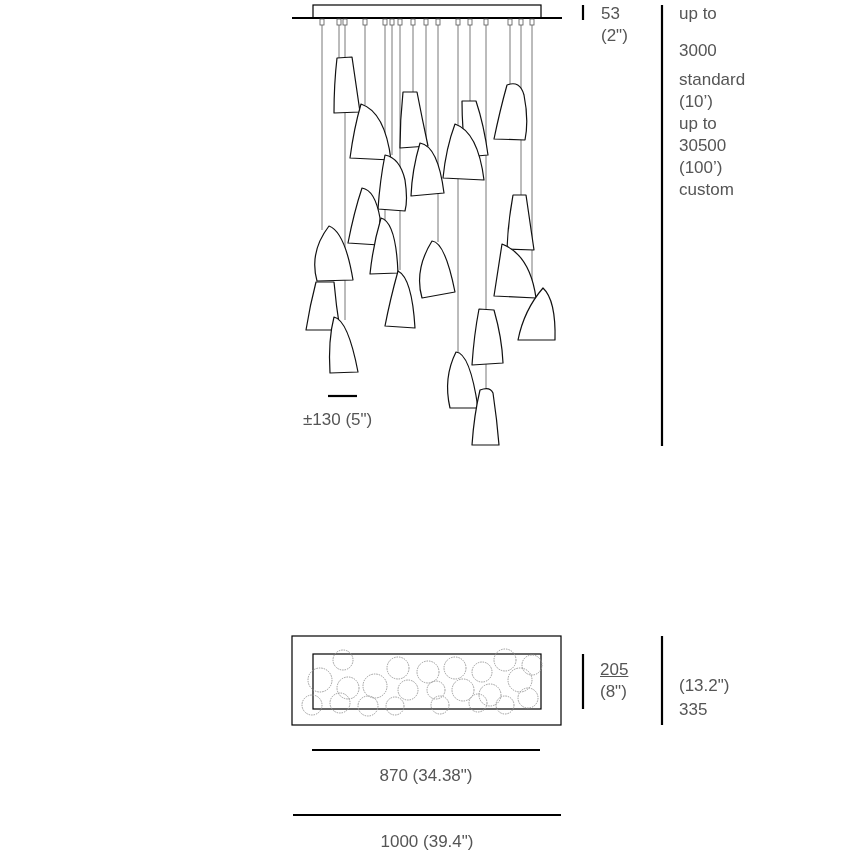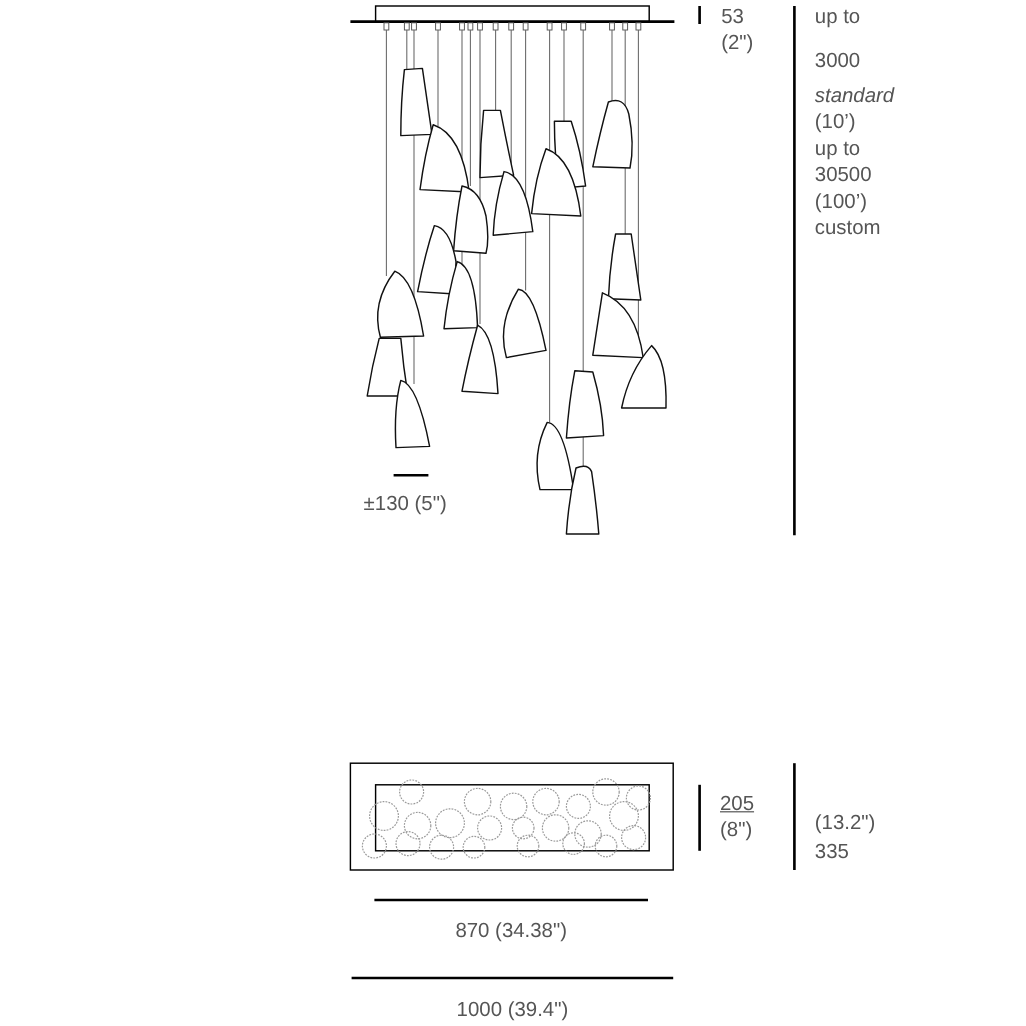--- a/index.html
+++ b/index.html
@@ -122,21 +122,21 @@
     <line x1="293" y1="815" x2="561" y2="815" stroke="#000" stroke-width="2.2"></line>
   </g>
 </svg>
 
 <div class="label" style="left:601px;top:3px;text-align:right;">53</div>
 <div class="label" style="left:601px;top:25px;">(2")</div>
 
 <div class="label" style="left:679px;top:3px;">up to</div>
 <div class="label" style="left:679px;top:25px;margin-top:15px;">3000</div>
 <div class="label" style="left:679px;top:47px;margin-top:44px;">(10’)</div>
-<div class="label" style="left:679px;top:69px;font-style:italic;">standard</div>
+<div class="label" style="left:679px;top:69px;">standard</div>
 
 <div class="label" style="left:679px;top:113px;">up to</div>
 <div class="label" style="left:679px;top:135px;">30500</div>
 <div class="label" style="left:679px;top:157px;">(100’)</div>
 <div class="label" style="left:679px;top:179px;">custom</div>
 
 <div class="label" style="left:303px;top:409px;">±130 (5")</div>
 
 <div class="label" style="left:600px;top:659px;text-decoration:underline;">205</div>
 <div class="label" style="left:600px;top:681px;">(8")</div>

